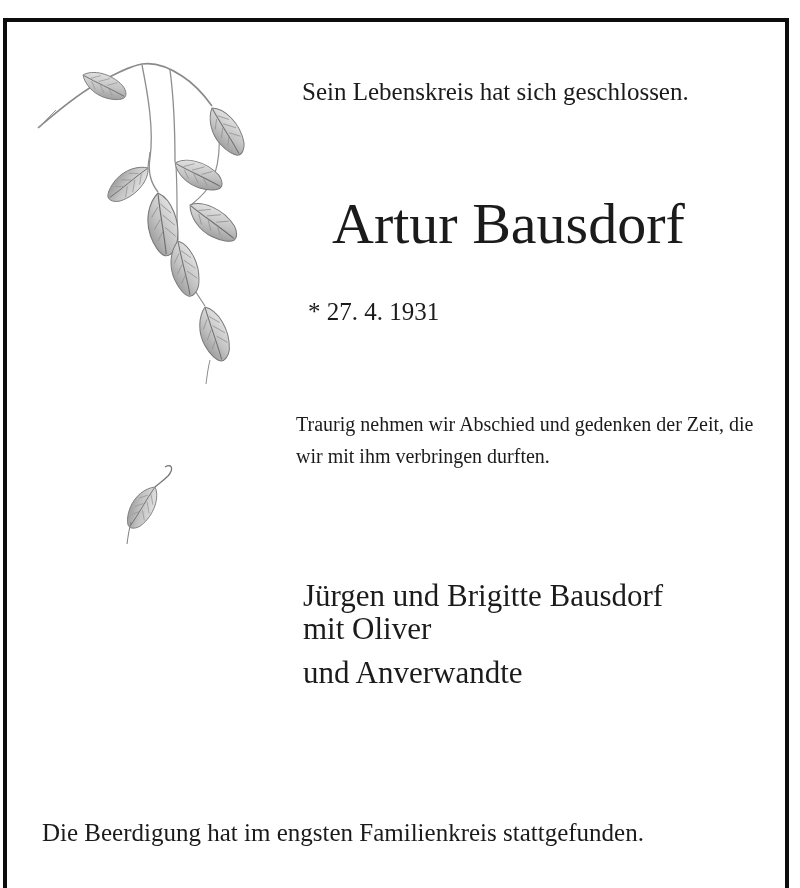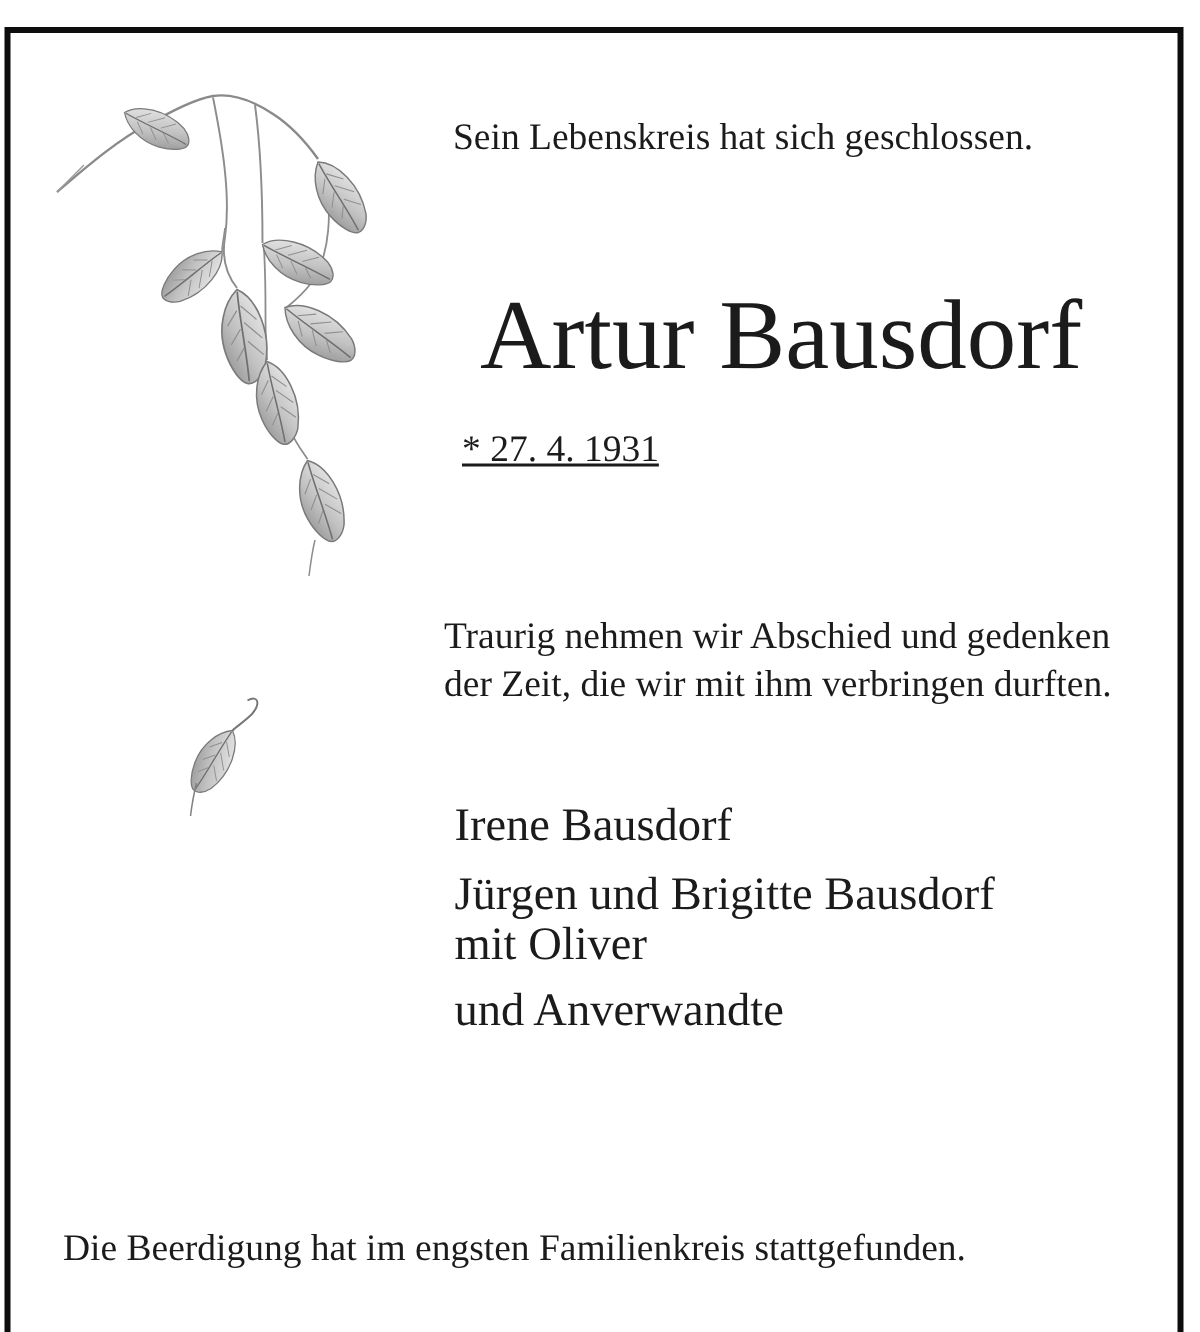--- a/index.html
+++ b/index.html
@@ -26,35 +26,35 @@
     border: 4px solid #0d0d0d;
     box-sizing: border-box;
     pointer-events: none;
   }
   .abs { position: absolute; white-space: nowrap; }
   .epitaph {
     left: 302px; top: 62px;
     font-size: 25px; line-height: 30px;
   }
   .deceased-name {
-    left: 320px; top: 174px;
-    font-size: 66px; line-height: 70px;
+    left: 332px; top: 174px;
+    font-size: 58px; line-height: 70px;
   }
   .birth-date {
-    left: 308px; top: 270px;
-    font-size: 25px; line-height: 30px; text-decoration: underline;
+    left: 308px; top: 282px;
+    font-size: 25px; line-height: 30px;
   }
   .death-date {
     left: 550px; top: 270px;
     font-size: 25px; line-height: 30px;
   }
   .tribute {
     left: 296px; top: 394px;
     width: 470px;
-    font-size: 25px; line-height: 31.5px;
+    font-size: 20px; line-height: 31.5px;
     white-space: normal;
   }
   .mourner { font-size: 31px; line-height: 33px; }
   .mourner-1 { left: 303px; top: 518px; }
   .mourner-2 { left: 303px; top: 564px; }
   .mourner-3 { left: 303px; top: 641px; }
   .city {
     left: 44px; top: 727px;
     font-size: 25px; line-height: 30px;
   }
@@ -113,21 +113,20 @@
 
   <div class="abs epitaph">Sein Lebenskreis hat sich geschlossen.</div>
 
   <div class="abs deceased-name">Artur Bausdorf</div>
 
   <div class="abs birth-date">* 27. 4. 1931</div>
 
 
   <div class="abs tribute">Traurig nehmen wir Abschied und gedenken der Zeit, die wir mit ihm verbringen durften.</div>
 
-  <div class="abs mourner mourner-1">Irene Bausdorf</div>
 
   <div class="abs mourner mourner-3">und Anverwandte</div>
 
   <div class="abs mourner mourner-2">
     <div>Jürgen und Brigitte Bausdorf</div>
     <div>mit Oliver</div>
   </div>
 
 
   <div class="abs funeral-note">Die Beerdigung hat im engsten Familienkreis stattgefunden.</div>

